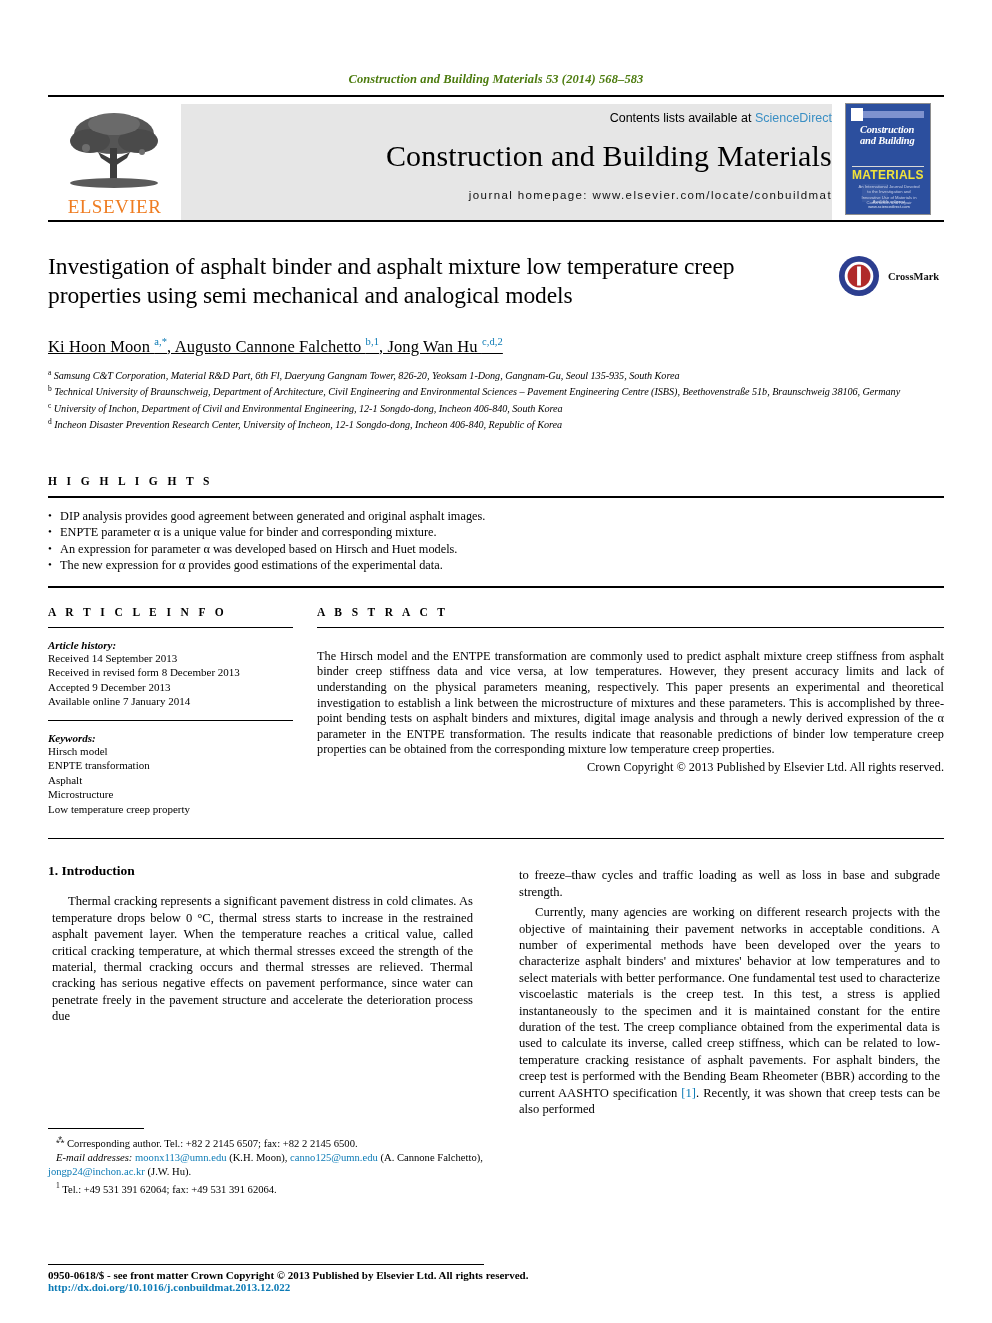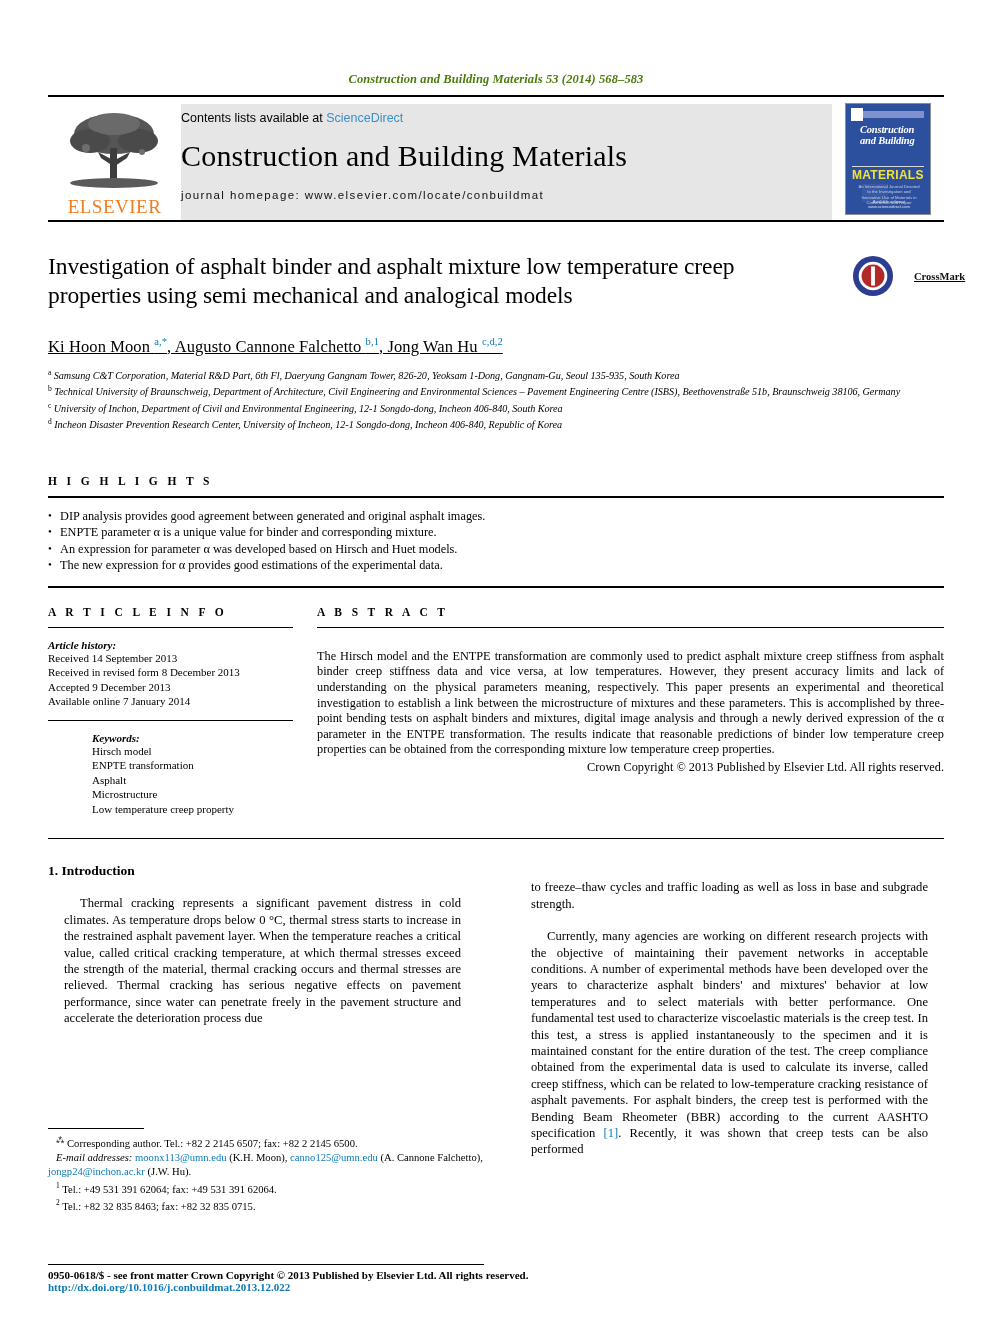--- a/index.html
+++ b/index.html
@@ -52,21 +52,21 @@
     font-size: 19px;
     letter-spacing: .5px;
     line-height: 1;
     margin-top: 1px;
   }
   .masthead-center {
     flex: 1 1 auto;
     background: #e6e6e6;
     display: flex;
     flex-direction: column;
-    align-items: flex-start;
+    align-items: flex-end;
     justify-content: center;
     padding: 6px 0 18px;
     margin-top: 7px;
   }
   .contents-line {
     font-family: "Liberation Sans", sans-serif;
     font-size: 12.5px;
     color: #000;
   }
   .contents-line a { color: #3a8fc4; text-decoration: none; }
@@ -128,23 +128,23 @@
   .paper-title {
     font-family: "Liberation Serif", serif;
     font-size: 23.5px;
     line-height: 29px;
     font-weight: normal;
     margin: 0;
     max-width: 770px;
     letter-spacing: -.1px;
   }
   .crossmark {
-    position: absolute; right: 0; top: 2px;
+    position: absolute; right: 14px; top: 2px;
     width: 92px; height: 44px;
-    display: flex; align-items: center; gap: 20px; text-decoration: underline;
+    display: flex; align-items: center; gap: 8px;
   }
   .cm-badge { width: 42px; height: 42px; flex: 0 0 42px; }
   .cm-label {
     font-family: "Liberation Serif", serif;
     font-weight: bold; font-size: 10.5px; color: #111;
   }
   .authors {
     margin-top: 26px;
     font-family: "Liberation Serif", serif;
     font-size: 16.5px;
@@ -192,21 +192,21 @@
   .abs-col { flex: 1 1 auto; }
   .meta-block { margin-top: 11px; }
   .meta-title {
     font-family: "Liberation Serif", serif;
     font-style: italic; font-weight: bold; font-size: 11px;
   }
   .meta-line {
     font-family: "Liberation Serif", serif;
     font-size: 11px; line-height: 14.5px;
   }
-  .kw-block { margin-top: 11px; margin-left: 44px; }
+  .kw-block { margin-top: 11px; }
   .abstract-text {
     font-family: "Liberation Serif", serif;
     font-size: 12.3px;
     line-height: 15.6px;
     text-align: justify;
     margin-top: 21px;
   }
   .copyright-line {
     font-family: "Liberation Serif", serif;
     font-size: 12.3px;
@@ -226,21 +226,21 @@
     font-family: "Liberation Serif", serif;
     font-weight: bold;
     font-size: 13.5px;
     margin: 0 0 14px;
   }
   .para {
     font-family: "Liberation Serif", serif;
     font-size: 12.6px;
     line-height: 16.4px;
     text-align: justify;
-    margin: 16px;
+    margin: 4px;
     text-indent: 16px;
     hyphens: auto;
   }
   .para.noindent { text-indent: 0; }
   .cite { color: #0b7ab5; }
 
   
   .footnotes {
     position: absolute;
     left: 48px;
@@ -410,21 +410,20 @@
       <p class="para noindent">to freeze–thaw cycles and traffic loading as well as loss in base and subgrade strength.</p>
       <p class="para">Currently, many agencies are working on different research projects with the objective of maintaining their pavement networks in acceptable conditions. A number of experimental methods have been developed over the years to characterize asphalt binders' and mixtures' behavior at low temperatures and to select materials with better performance. One fundamental test used to characterize viscoelastic materials is the creep test. In this test, a stress is applied instantaneously to the specimen and it is maintained constant for the entire duration of the test. The creep compliance obtained from the experimental data is used to calculate its inverse, called creep stiffness, which can be related to low-temperature cracking resistance of asphalt pavements. For asphalt binders, the creep test is performed with the Bending Beam Rheometer (BBR) according to the current AASHTO specification <span class="cite">[1]</span>. Recently, it was shown that creep tests can be also performed</p>
     </div>
   </div>
 
   <div class="footnotes">
     <div class="fn-rule"></div>
     <div class="fn"><sup>⁂</sup> Corresponding author. Tel.: +82 2 2145 6507; fax: +82 2 2145 6500.</div>
     <div class="fn"><i>E-mail addresses:</i> <span class="mail">moonx113@umn.edu</span> (K.H. Moon), <span class="mail">canno125@umn.edu</span> (A. Cannone Falchetto), <span class="mail">jongp24@inchon.ac.kr</span> (J.W. Hu).</div>
     <div class="fn"><sup>1</sup> Tel.: +49 531 391 62064; fax: +49 531 391 62064.</div>
-    <div class="fn"><sup>2</sup> Tel.: +82 32 835 8463; fax: +82 32 835 0715.</div>
   </div>
 
   <div class="page-footer">
     <div class="foot-rule"></div>
     <div class="issn-line">0950-0618/$ - see front matter Crown Copyright © 2013 Published by Elsevier Ltd. All rights reserved.</div>
     <div class="doi-line">http://dx.doi.org/10.1016/j.conbuildmat.2013.12.022</div>
   </div>
 
 </div>
 

